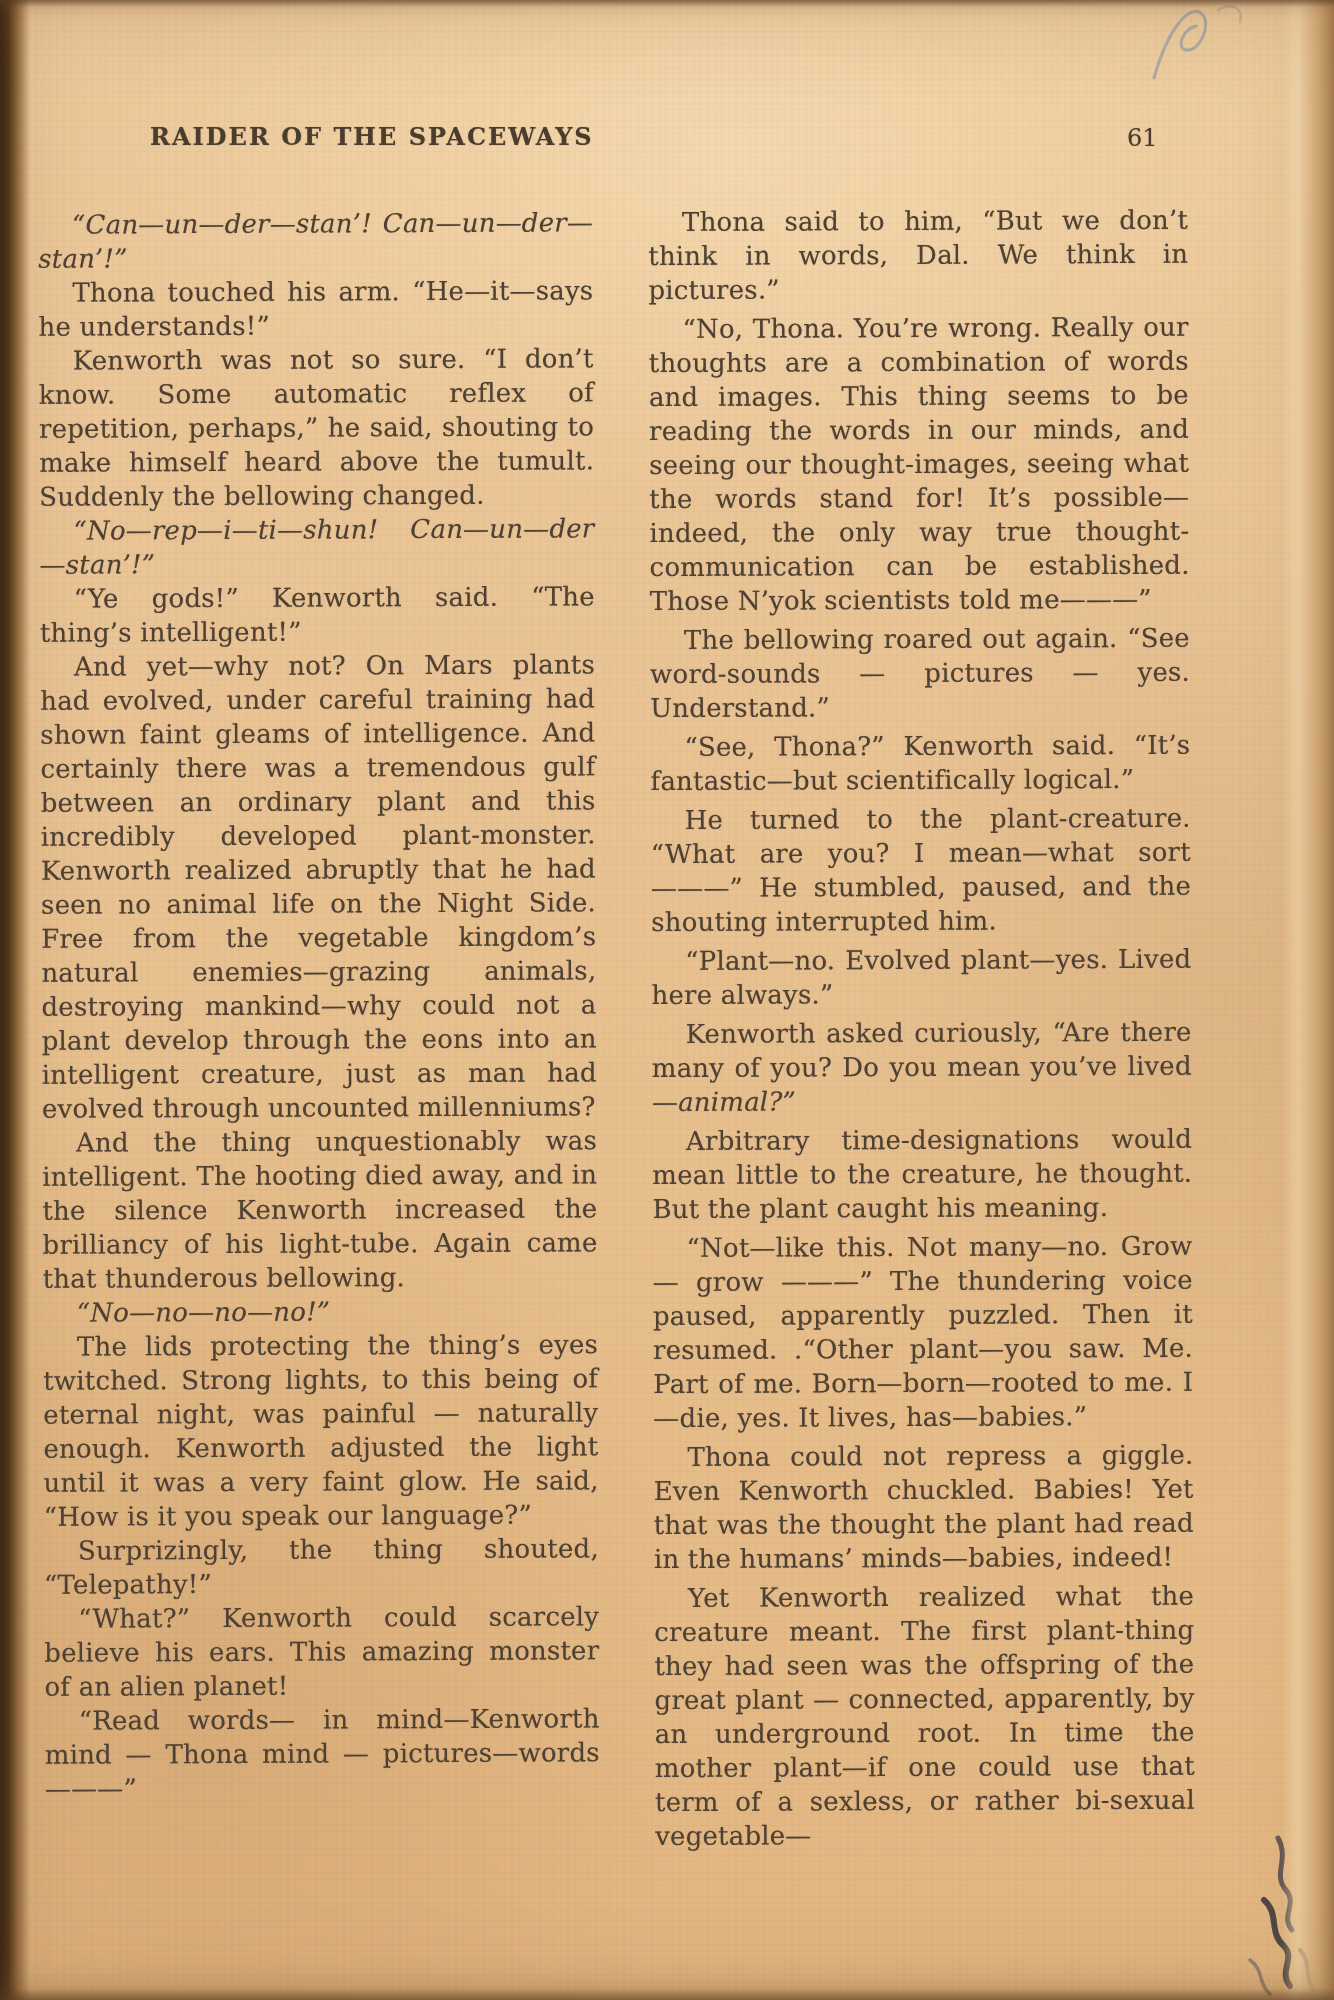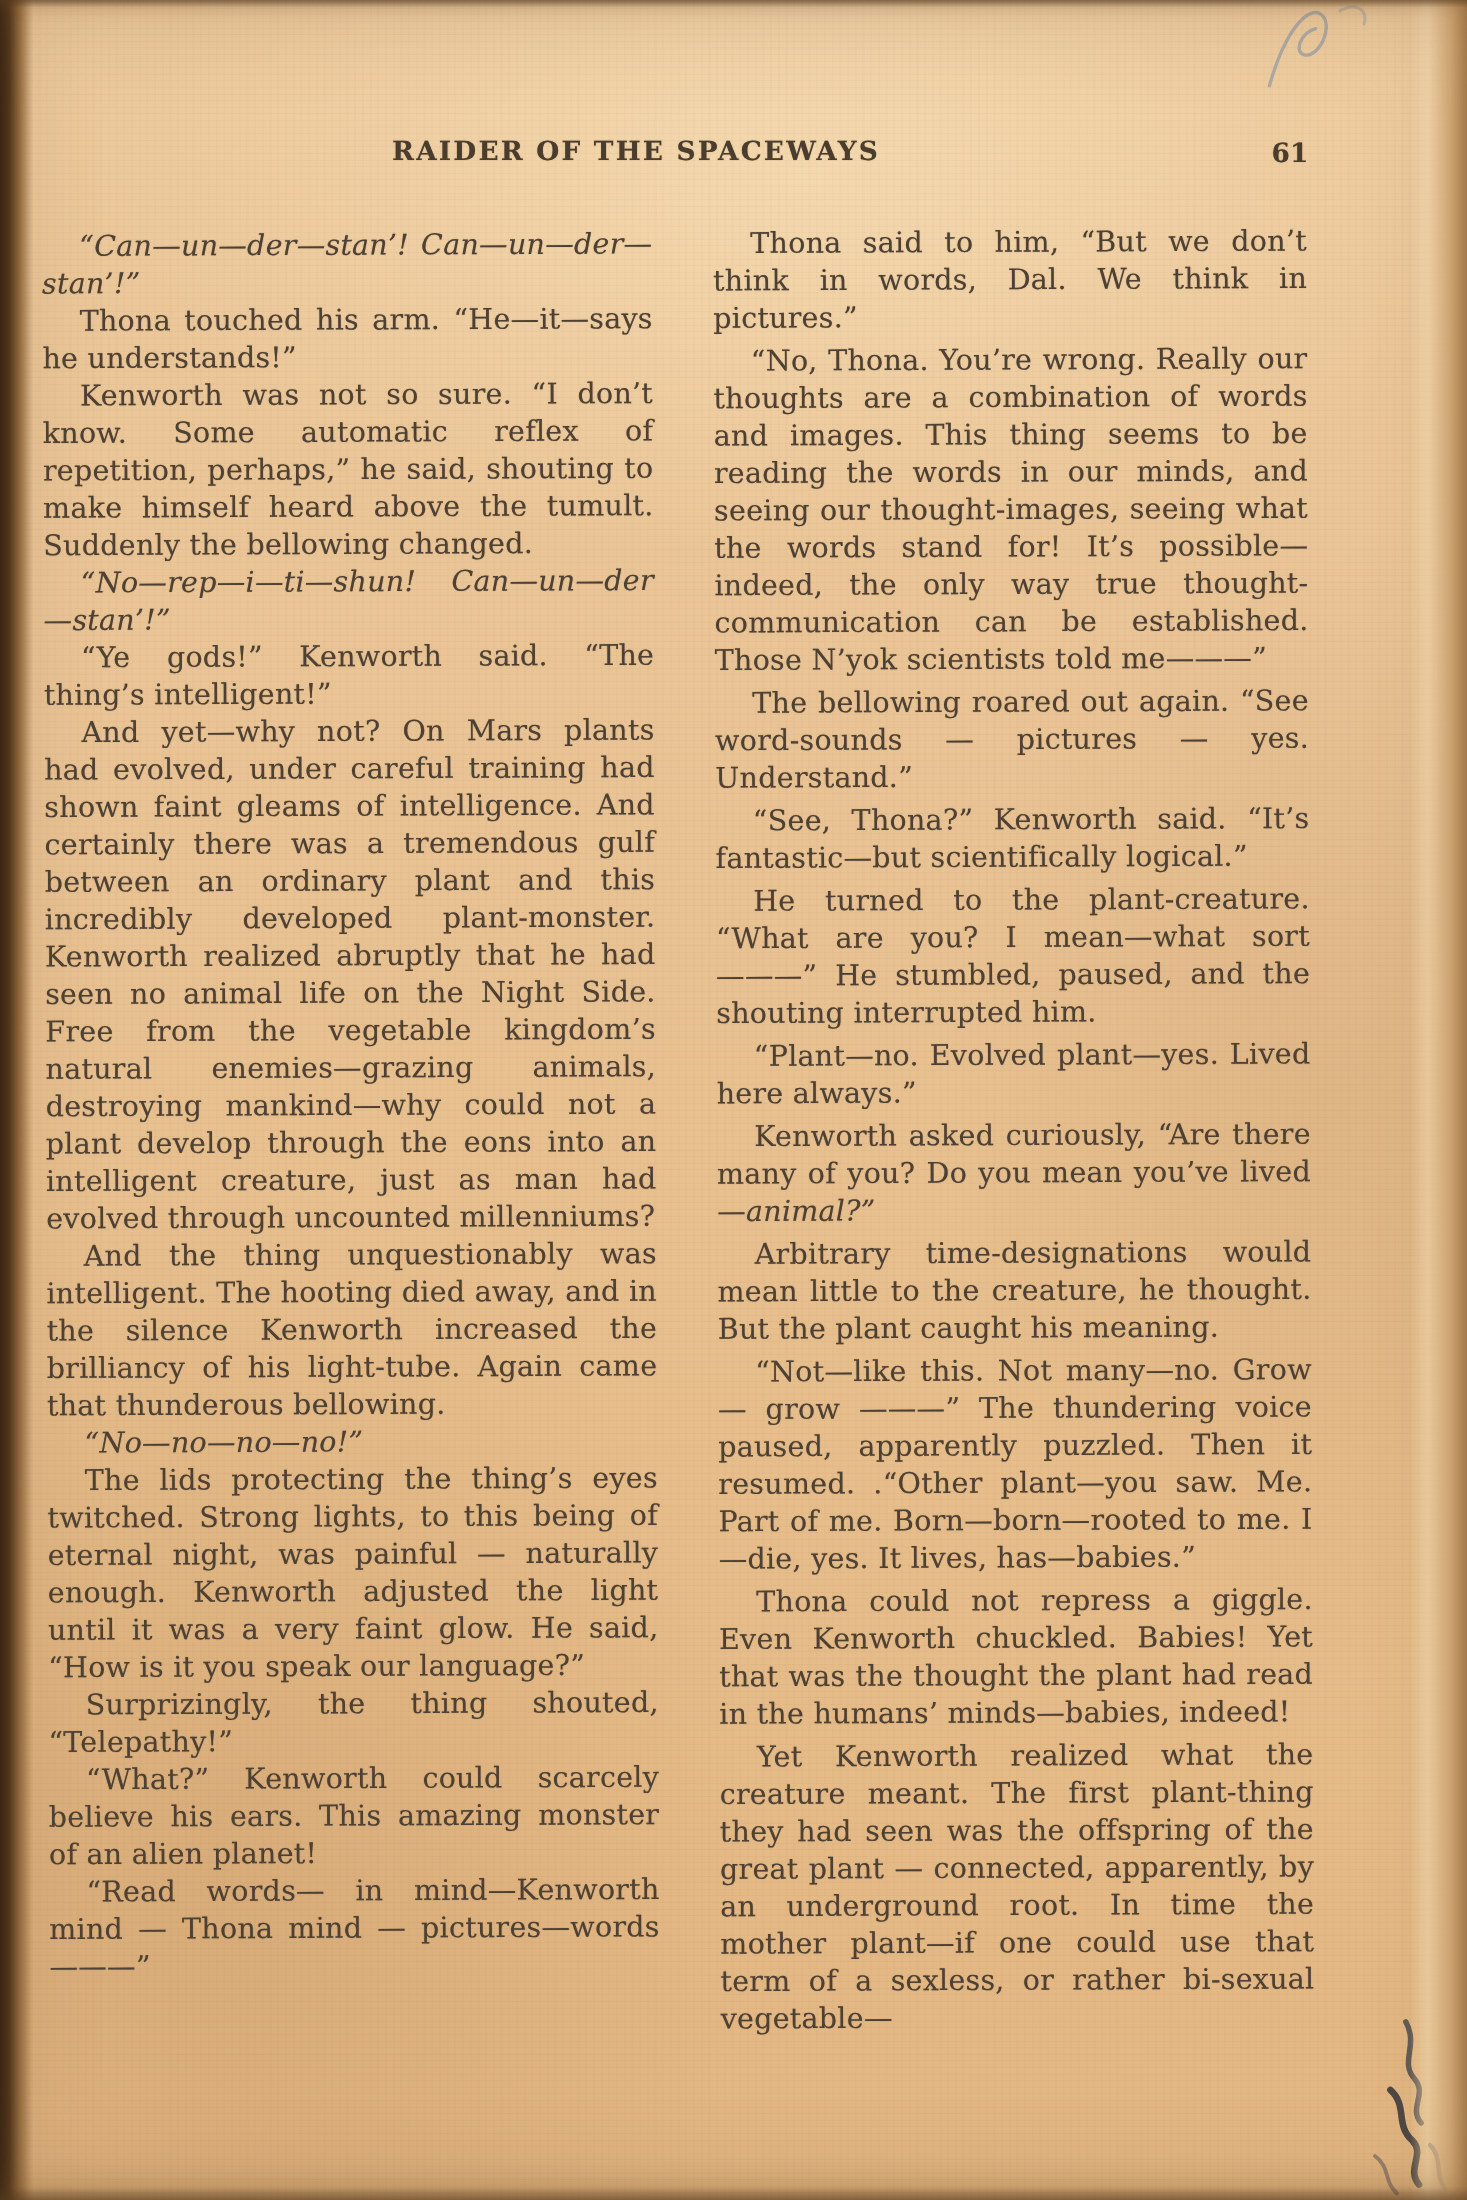--- a/index.html
+++ b/index.html
@@ -43,30 +43,30 @@
     position: absolute; left: 0; right: 0; top: 0; height: 7px;
     background: linear-gradient(180deg, rgba(62,41,22,0.55), rgba(62,41,22,0));
   }
   .bottom-edge {
     position: absolute; left: 0; right: 0; bottom: 0; height: 12px;
     background: linear-gradient(0deg, rgba(62,41,22,0.5), rgba(62,41,22,0));
   }
 
   .running-head {
     position: absolute; top: 122px; left: 150px; width: 650px;
-    text-align: right;
+    text-align: left;
     font-size: 24px; font-weight: 700;
     letter-spacing: 2px;
     color: #4a3d2d;
     text-shadow: 0 0 1px rgba(74,61,45,0.5);
     white-space: nowrap;
   }
   .folio {
-    position: absolute; top: 124px; left: 1156px;
-    font-size: 24px; font-weight: 700;
+    position: absolute; top: 124px; left: 1127px;
+    font-size: 24px; font-weight: 400;
     color: #4a3d2d;
     text-shadow: 0 0 1px rgba(74,61,45,0.5);
   }
 
   .columns { position: absolute; top: 205px; left: 0; right: 0; transform: rotate(-0.25deg); }
   .col {
     position: absolute; top: 0;
     font-size: 26px; line-height: 34px;
     letter-spacing: 0.2px;
     text-align: justify;

